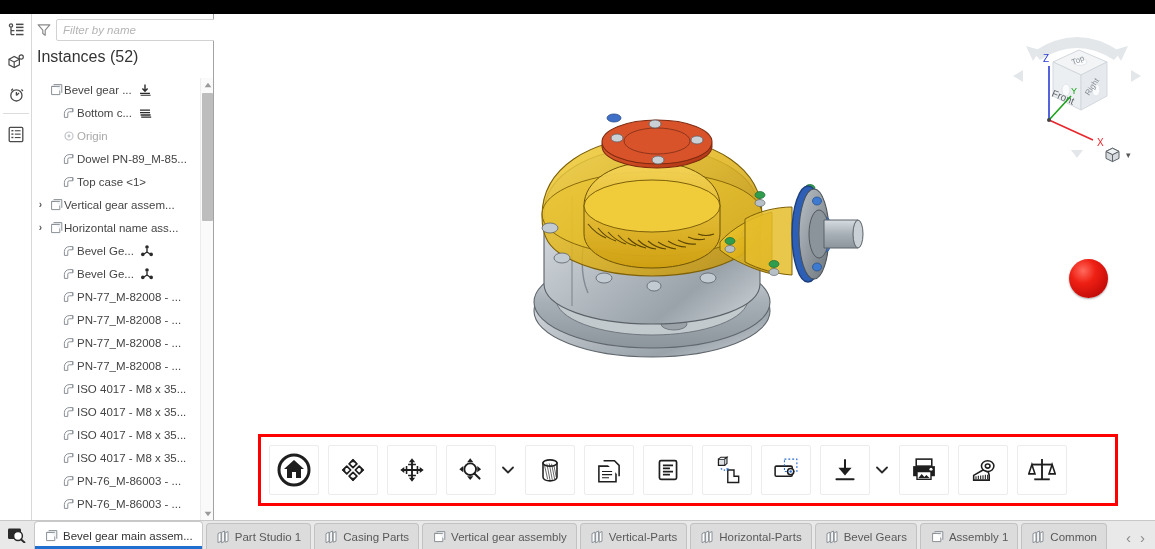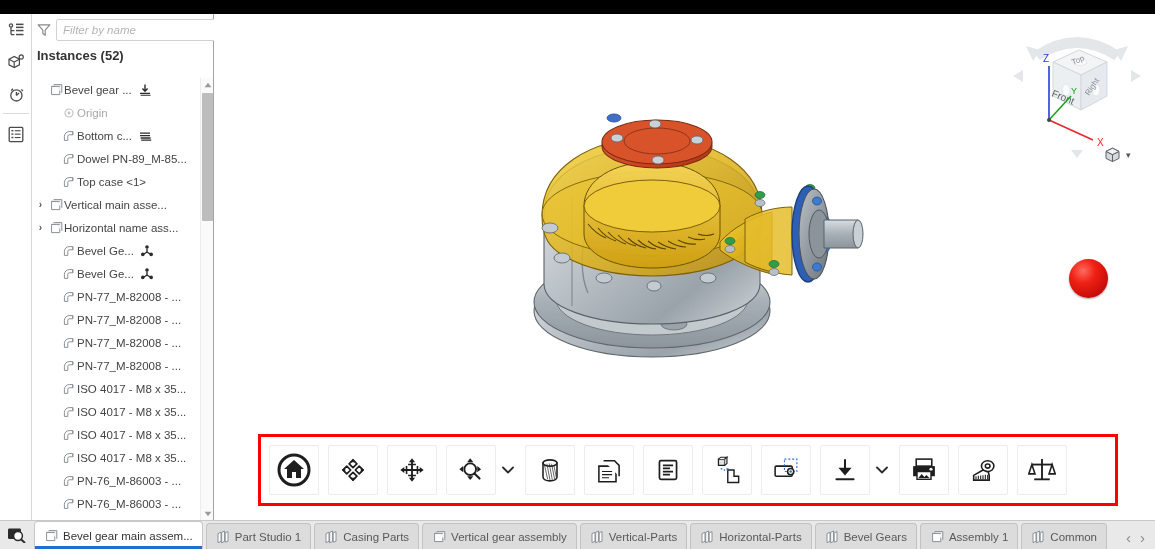--- a/index.html
+++ b/index.html
@@ -21,21 +21,21 @@
   .tree { position:absolute; left:32px; top:14px; width:182px; height:506px;
     background:#fff; border-right:1px solid #a3a3a3; }
   .tree-head { height:32px; display:flex; align-items:center; padding:0 5px; gap:5px; }
   .filter-icon { width:18px; height:18px; display:flex; align-items:center; justify-content:center; }
   .filter-input { flex:1; height:22px; border:1px solid #d2d2d2; border-radius:2px;
     font-size:11.5px; font-style:italic; color:#999; padding:0 6px;
     font-family:"Liberation Sans", sans-serif; background:#fff; outline:none; }
   .filter-input::placeholder { color:#b4b4b4; font-style:italic; }
   .list-icon { width:18px; height:18px; display:flex; align-items:center; justify-content:center; }
 
-  .inst-title { font-size:13px; font-weight:bold; color:#333; padding:2px 0 3px 5px; }
+  .inst-title { font-size:16px; font-weight:normal; color:#333; padding:2px 0 3px 5px; }
 
   .tree-body { position:absolute; left:0; top:64px; width:182px; height:442px; overflow:hidden; }
   .row { height:23px; display:flex; align-items:center; font-size:11.5px; color:#444;
     white-space:nowrap; padding-right:4px; }
   .row .caret { width:13px; flex:0 0 13px; display:flex; align-items:center; justify-content:center;
     font-size:10px; color:#555; font-weight:bold; }
   .row .ico { width:17px; flex:0 0 17px; display:flex; align-items:center; justify-content:center; }
   .row .lbl { overflow:hidden; text-overflow:ellipsis; }
   .row .suffix { margin-left:6px; display:flex; align-items:center; }
   .row.origin .lbl { color:#a9a9a9; }
@@ -187,47 +187,47 @@
           <span class="lbl">Bevel gear ...</span>
           <span class="suffix">
             <svg width="14" height="14" viewBox="0 0 14 14">
               <path d="M7 1.4v6M4.4 5.4 7 8.2l2.6-2.8" fill="none" stroke="#2b2b2b" stroke-width="1.4"></path>
               <g stroke="#2b2b2b" stroke-width="1.1">
                 <path d="M2 10.4h10M2.6 12.2h10"></path>
               </g>
             </svg>
           </span>
         </div>
-        <div class="row d1 origin">
-          <span class="caret"></span>
-          <span class="ico">
-            <svg width="14" height="14" viewBox="0 0 14 14">
-              <circle cx="7" cy="7" r="4" fill="none" stroke="#c0c4c8" stroke-width="1.2"></circle>
-              <circle cx="7" cy="7" r="1.4" fill="#c0c4c8"></circle>
-            </svg>
-          </span>
-          <span class="lbl">Origin</span>
-        </div>
         <div class="row d1">
           <span class="caret"></span>
           <span class="ico">
             <svg width="14" height="14" viewBox="0 0 14 14">
               <path d="M2.4 7.4c0-2.6 2.2-4.8 4.8-4.8h3.6v3.2H7.2c-.8 0-1.4.6-1.4 1.4v4.2H2.4z" fill="#fff" stroke="#8a9097" stroke-width="1" stroke-linejoin="round"></path>
               <path d="M10.8 2.6v3.2" stroke="#8a9097" stroke-width="1"></path>
             </svg>
           </span>
           <span class="lbl">Bottom c...</span>
           <span class="suffix">
             <svg width="14" height="14" viewBox="0 0 14 14">
               <g stroke="#2b2b2b" stroke-width="1.3">
                 <path d="M2 4.2h10M2 6.6h10M2.6 9h10M3.2 11.2h10"></path>
               </g>
             </svg>
           </span>
         </div>
+        <div class="row d1 origin">
+          <span class="caret"></span>
+          <span class="ico">
+            <svg width="14" height="14" viewBox="0 0 14 14">
+              <circle cx="7" cy="7" r="4" fill="none" stroke="#c0c4c8" stroke-width="1.2"></circle>
+              <circle cx="7" cy="7" r="1.4" fill="#c0c4c8"></circle>
+            </svg>
+          </span>
+          <span class="lbl">Origin</span>
+        </div>
         <div class="row d1">
           <span class="caret"></span>
           <span class="ico">
             <svg width="14" height="14" viewBox="0 0 14 14">
               <path d="M2.4 7.4c0-2.6 2.2-4.8 4.8-4.8h3.6v3.2H7.2c-.8 0-1.4.6-1.4 1.4v4.2H2.4z" fill="#fff" stroke="#8a9097" stroke-width="1" stroke-linejoin="round"></path>
               <path d="M10.8 2.6v3.2" stroke="#8a9097" stroke-width="1"></path>
             </svg>
           </span>
           <span class="lbl">Dowel PN-89_M-85...</span>
         </div>
@@ -243,21 +243,21 @@
         </div>
         <div class="row d0">
           <span class="caret">›</span>
           <span class="ico">
             <svg width="14" height="14" viewBox="0 0 14 14">
               <path d="M2.6 3.4h8.2v8.2H2.6z" fill="#fff" stroke="#8a9097" stroke-width="1"></path>
               <path d="M4.6 1.6h8.2v8.2" fill="#f2f3f4" stroke="#8a9097" stroke-width="1"></path>
               <path d="M2.6 3.4h8.2" stroke="#8a9097" stroke-width="1"></path>
             </svg>
           </span>
-          <span class="lbl">Vertical main asse...</span>
+          <span class="lbl">Vertical gear assem...</span>
         </div>
         <div class="row d0">
           <span class="caret">›</span>
           <span class="ico">
             <svg width="14" height="14" viewBox="0 0 14 14">
               <path d="M2.6 3.4h8.2v8.2H2.6z" fill="#fff" stroke="#8a9097" stroke-width="1"></path>
               <path d="M4.6 1.6h8.2v8.2" fill="#f2f3f4" stroke="#8a9097" stroke-width="1"></path>
               <path d="M2.6 3.4h8.2" stroke="#8a9097" stroke-width="1"></path>
             </svg>
           </span>

